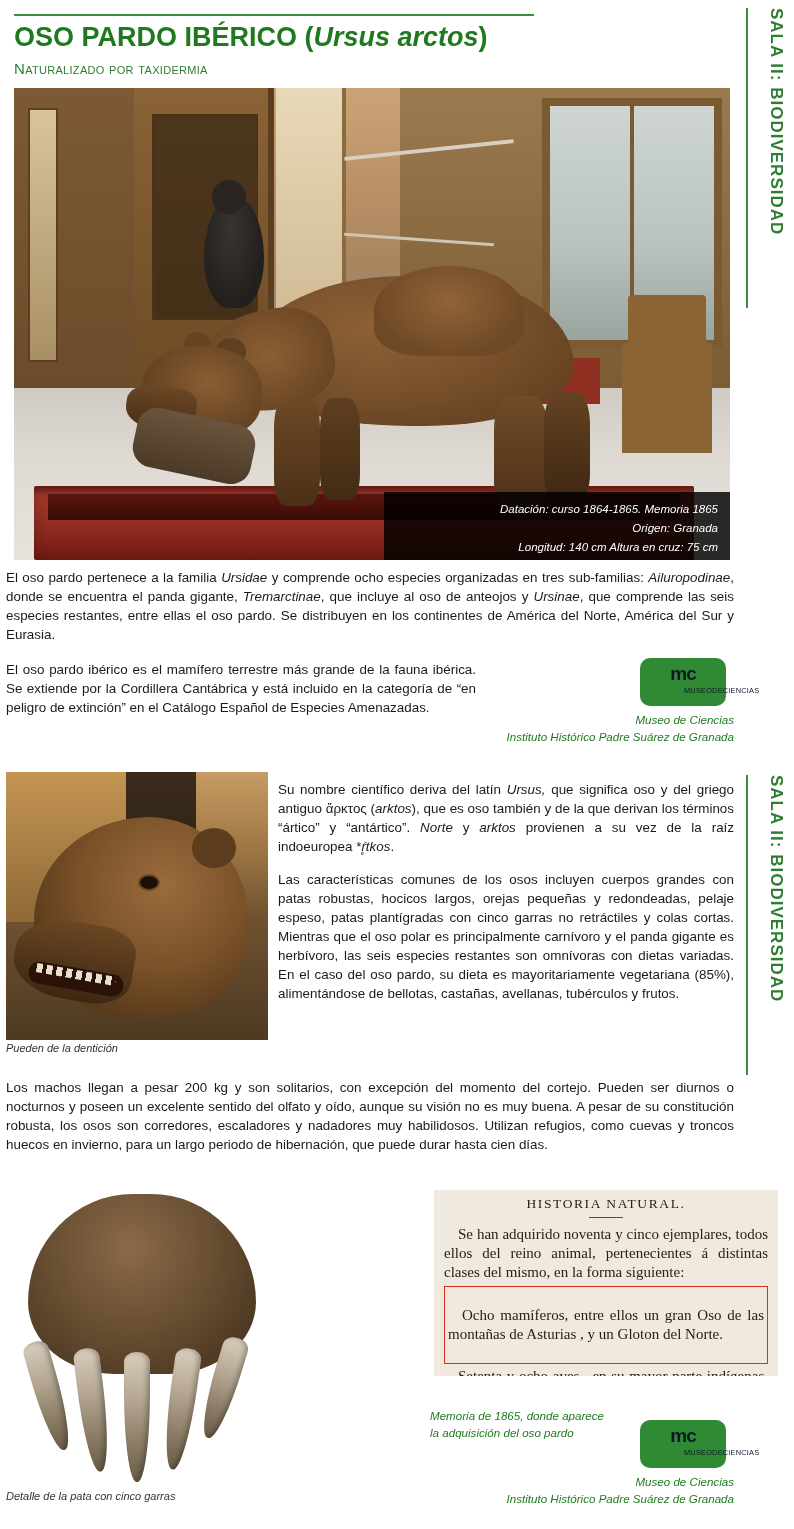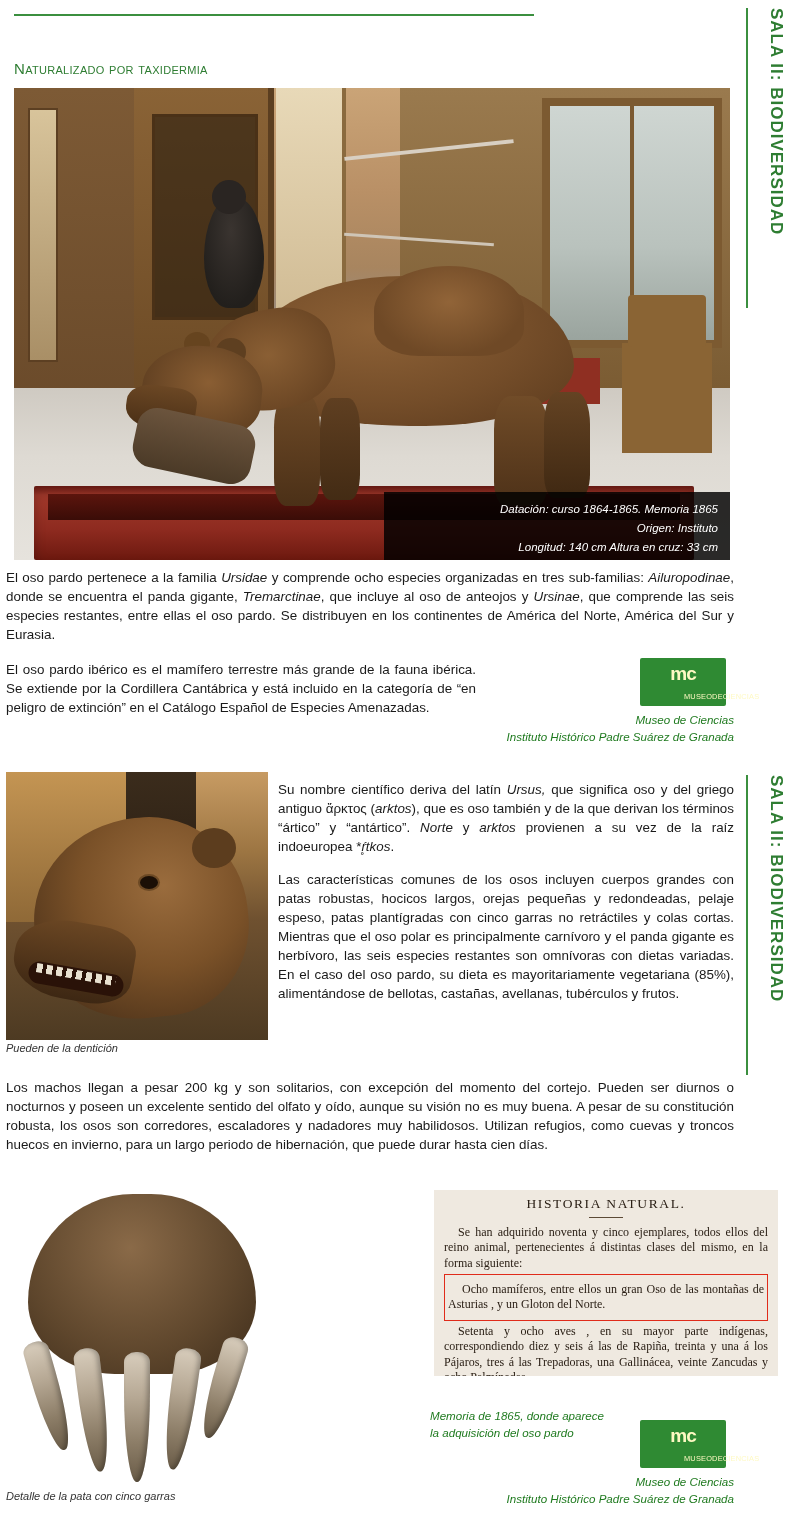--- a/index.html
+++ b/index.html
@@ -262,33 +262,33 @@
   #para2 { left: 6px; top: 660px; width: 470px; }
   #para3 { left: 278px; top: 780px; width: 456px; }
   #para4 { left: 278px; top: 870px; width: 456px; }
   #para5 { left: 6px; top: 1078px; width: 728px; }
 
   
   .logo-box {
     position: absolute;
     width: 86px; height: 48px;
     background: #2f8a33;
-    color: #fef9c3;
-    border-radius: 2px;
+    color: #0f172a;
+    border-radius: 10px;
   }
   .logo-mark {
     position:absolute; left:0; right:0; top:5px;
     text-align:center;
     font-size: 19px;
     font-weight: bold;
     letter-spacing: -1px;
     font-family: "Liberation Sans", sans-serif;
   }
   .logo-word {
-    position:absolute; left:0; right:0; bottom:5px;
+    position:absolute; left:0; right:0; bottom:11px;
     text-align:center;
     font-size: 7.4px;
     letter-spacing: 0.2px;
     font-family: "Liberation Sans", sans-serif;
     padding-left: 44px;
   }
   .logo-caption {
     position: absolute;
     text-align: right;
     font-size: 11.6px;
@@ -411,29 +411,29 @@
     font-size: 13.5px;
     letter-spacing: 1.6px;
     margin-top: 2px;
     font-variant: small-caps;
   }
   .doc-rule {
     width: 34px; height: 1px; background:#5c4a36;
     margin: 5px auto 7px auto;
   }
   .doc-p {
-    font-size: 12px;
+    font-size: 15px;
     line-height: 1.28;
     text-align: justify;
     margin: 0 0 3px 0;
     text-indent: 14px;
   }
   .doc-highlight {
     border: 1.6px solid #e02b1a;
-    padding: 7px 3px;
+    padding: 19px 3px;
     margin: 1px 0 3px 0;
   }
   .doc-caption {
     position: absolute;
     left: 390px; top: 1408px;
     font-size: 11.6px;
     font-style: italic;
     color: #1f7a1f;
     line-height: 1.45;
     margin-left: 40px;
@@ -441,20 +441,21 @@
 </style>
 </head>
 <body>
 
 <div class="page">
 
   <div class="sala-bar" id="sala-top">SALA II: BIODIVERSIDAD</div>
   <div class="sala-bar" id="sala-bottom">SALA II: BIODIVERSIDAD</div>
 
   <div class="header-rule"></div>
+  <div class="title"><span>OSO PARDO IBÉRICO (</span><span class="sci">Ursus arctos</span><span>)</span></div>
   <div class="subtitle">Naturalizado por taxidermia</div>
 
   <div class="photo-main">
     <div class="pm-bg"></div>
     <div class="pm-wall-left"></div>
     <div class="pm-cabinet"></div>
     <div class="pm-bear-small"></div>
     <div class="pm-door"></div>
     <div class="pm-rightwall"></div>
     <div class="pm-glasscase"></div>
@@ -473,22 +474,22 @@
       <div class="bear-legf2"></div>
       <div class="bear-neck"></div>
       <div class="bear-ear"></div>
       <div class="bear-ear2"></div>
       <div class="bear-head"></div>
       <div class="bear-snout"></div>
       <div class="bear-log"></div>
     </div>
     <div class="photo-caption">
       <div>Datación: curso 1864-1865. Memoria 1865</div>
-      <div>Origen: Instituto</div>
-      <div>Longitud: 140 cm Altura en cruz: 33 cm</div>
+      <div>Origen: Granada</div>
+      <div>Longitud: 140 cm Altura en cruz: 75 cm</div>
     </div>
   </div>
 
   <div class="para" id="para1"><span>El oso pardo pertenece a la familia </span><i>Ursidae</i><span> y comprende ocho especies organizadas en tres sub-familias: </span><i>Ailuropodinae</i><span>, donde se encuentra el panda gigante, </span><i>Tremarctinae</i><span>, que incluye al oso de anteojos y </span><i>Ursinae</i><span>, que comprende las seis especies restantes, entre ellas el oso pardo. Se distribuyen en los continentes de América del Norte, América del Sur y Eurasia.</span></div>
 
   <div class="para" id="para2">El oso pardo ibérico es el mamífero terrestre más grande de la fauna ibérica. Se extiende por la Cordillera Cantábrica y está incluido en la categoría de “en peligro de extinción” en el Catálogo Español de Especies Amenazadas.</div>
 
   <div class="logo-box" id="logo1">
     <div class="logo-mark">mc</div>
     <div class="logo-word"><span>MUSEO</span><span>DE</span><span>CIENCIAS</span></div>

